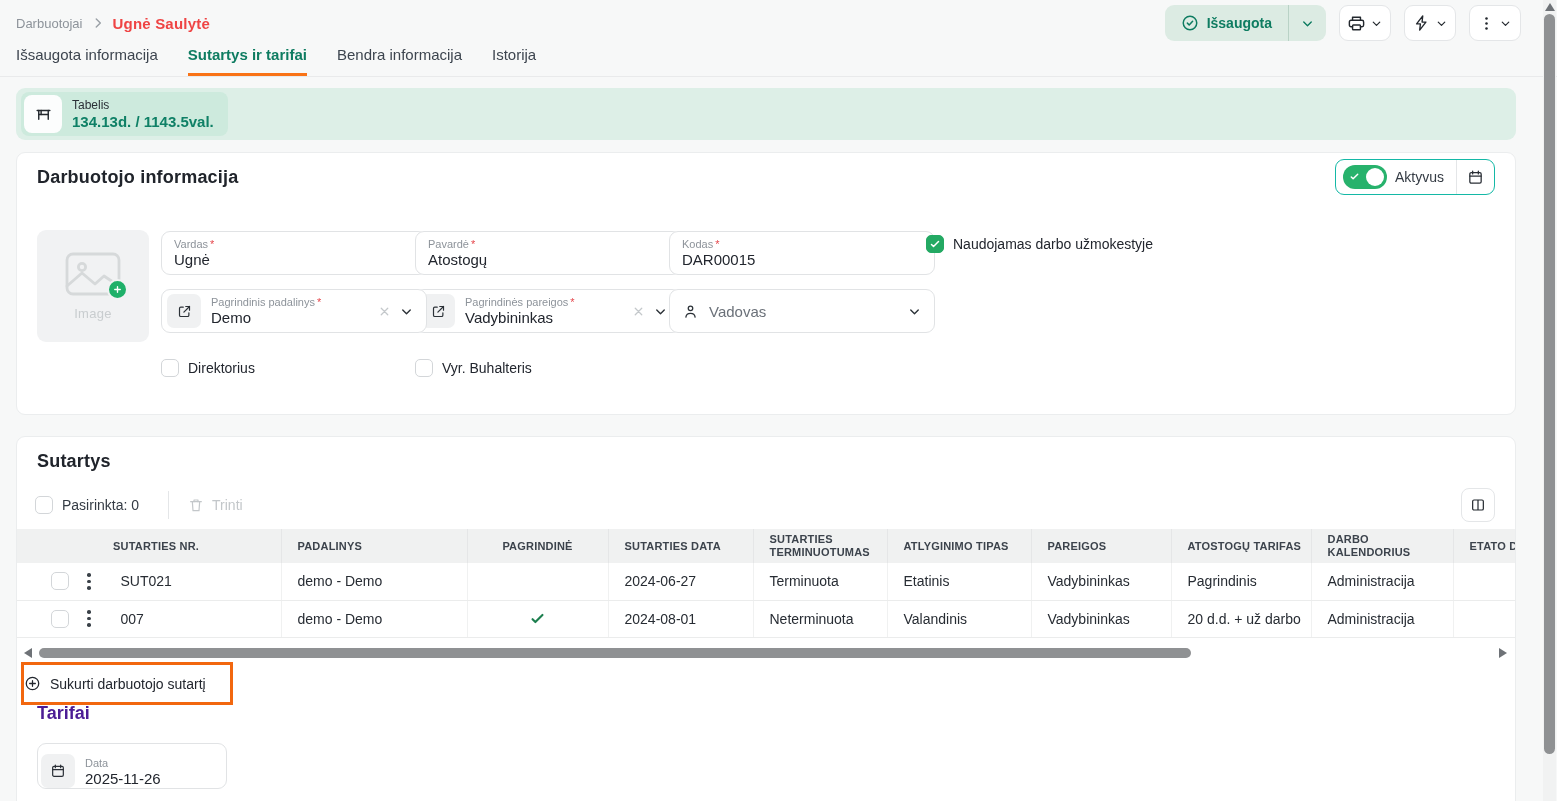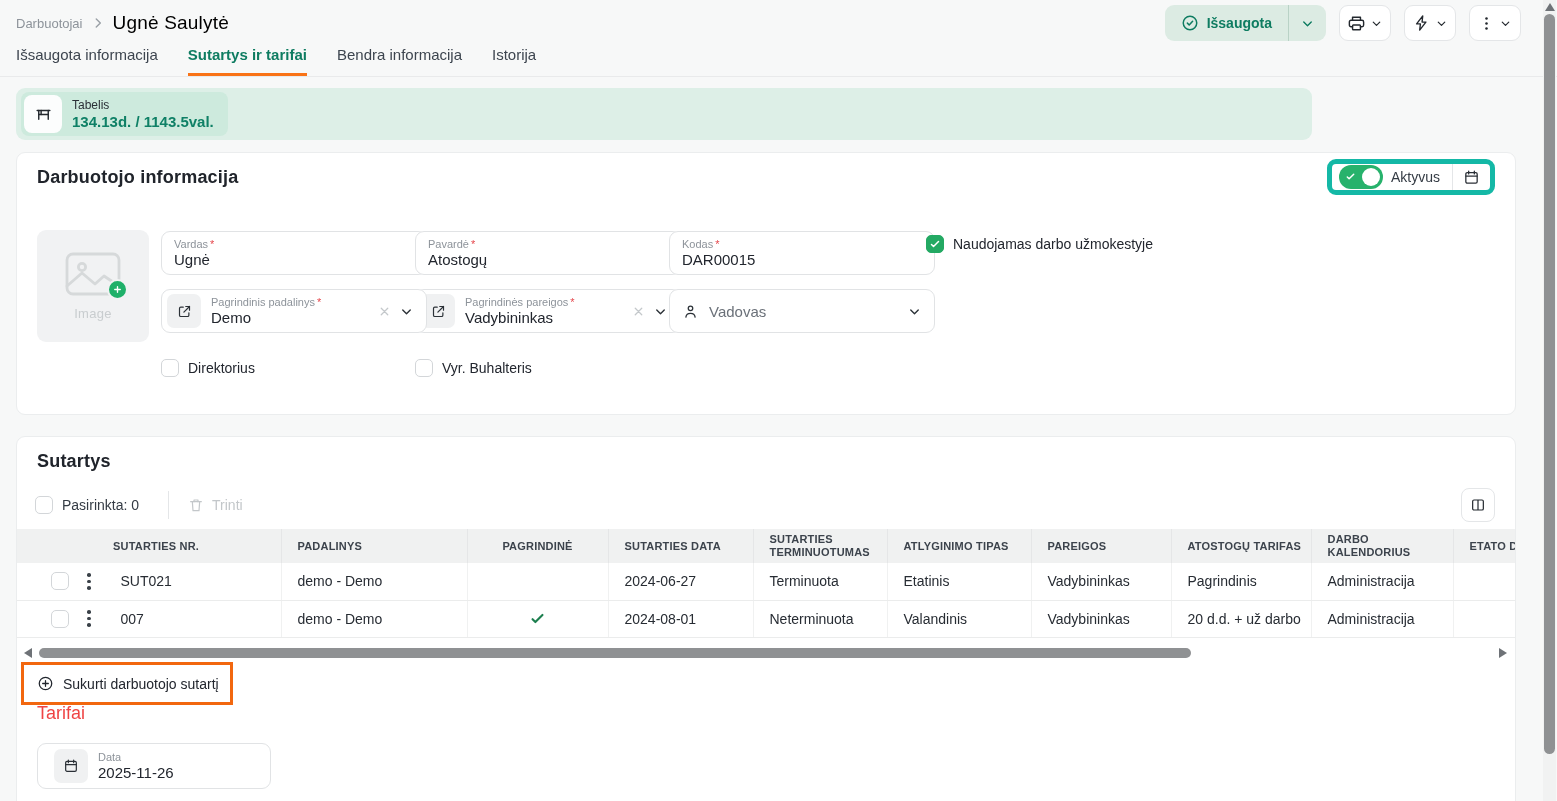--- a/index.html
+++ b/index.html
@@ -5,49 +5,49 @@
   * { margin:0; padding:0; box-sizing:border-box; }
   html,body { width:1557px; height:801px; overflow:hidden; }
   body { font-family:"Liberation Sans", sans-serif; background:#f7f8f8; color:#22262e; position:relative; }
   .page { position:absolute; inset:0; }
 
   
   .topbar { position:absolute; left:16px; top:4px; right:36px; height:38px; display:flex; align-items:center; justify-content:space-between; }
   .crumbs { display:flex; align-items:center; gap:8px; }
   .crumb-parent { font-size:13px; color:#8d939a; }
   .crumb-sep { display:flex; color:#9aa0a6; }
-  .crumb-current { font-size:19px; font-weight:400; color:#000000; letter-spacing:.2px; }
+  .crumb-current { font-size:15px; font-weight:700; color:#ef4444; letter-spacing:.2px; }
   .actions { display:flex; align-items:flex-end; gap:13px; }
   .saved-btn { height:36px; background:#dcebe3; border-radius:9px; display:flex; align-items:center; overflow:hidden; cursor:pointer; }
   .saved-main { display:flex; align-items:center; gap:8px; padding:0 16px; height:100%; }
   .saved-main span { color:#0e7c61; font-size:14px; font-weight:700; }
   .saved-caret { width:38px; height:100%; display:flex; align-items:center; justify-content:center; border-left:1px solid #b9d2c6; color:#0e7c61; }
   .icon-btn { width:52px; height:36px; background:#fff; border:1px solid #e4e6e8; border-radius:9px; display:flex; align-items:center; justify-content:center; gap:4px; cursor:pointer; color:#23282e; }
 
   
   .tabs { position:absolute; left:16px; top:46px; height:30px; display:flex; gap:30px; }
   .tab { font-size:15px; color:#3d454f; padding-bottom:10px; cursor:pointer; white-space:nowrap; }
   .tab.active { color:#0e7c61; font-weight:700; border-bottom:3px solid #f97316; }
   .tabs-rule { position:absolute; left:0; right:0; top:76px; border-top:1px solid #e9eaeb; }
 
   
-  .banner { position:absolute; left:16px; top:88px; width:1296px; height:52px; background:#ddefe7; border-radius:9px; padding:4px 5px; }
+  .banner { position:absolute; left:16px; top:88px; width:1500px; height:52px; background:#ddefe7; border-radius:9px; padding:4px 5px; }
   .banner-chip { display:inline-flex; align-items:center; gap:10px; background:#cdeadd; border-radius:8px; height:44px; padding:3px 14px 3px 3px; cursor:pointer; }
   .banner-iconbox { width:38px; height:38px; background:#fcfdfd; border-radius:8px; display:flex; align-items:center; justify-content:center; color:#23282e; }
   .banner-title { font-size:12px; color:#2a2f36; line-height:15px; }
   .banner-value { font-size:15px; color:#0f8066; font-weight:600; line-height:18px; }
 
   
   .card { position:absolute; left:16px; width:1500px; background:#fff; border:1px solid #ebedee; border-radius:9px; }
   .card1 { top:152px; height:263px; }
   .card2 { top:436px; height:382px; }
   .card-title { position:absolute; left:20px; top:14px; font-size:18px; font-weight:700; color:#20242b; letter-spacing:.2px; }
 
   
-  .active-ctl { position:absolute; right:20px; top:6px; height:36px; border:5px solid #14b8a6; border-radius:9px; display:flex; align-items:center; background:#fff; }
+  .active-ctl { position:absolute; right:20px; top:6px; height:36px; border:1px solid #14b8a6; border-radius:9px; display:flex; align-items:center; background:#fff; }
   .toggle { width:44px; height:24px; background:#27b26c; border-radius:13px; margin:0 8px 0 7px; position:relative; cursor:pointer; }
   .toggle .knob { position:absolute; right:3px; top:3px; width:18px; height:18px; border-radius:50%; background:#fff; }
   .toggle .tick { position:absolute; left:6px; top:6px; color:#fff; }
   .active-label { font-size:14px; color:#343b44; padding-right:12px; }
   .active-cal { width:38px; height:100%; border-left:1px solid #e4e6e8; display:flex; align-items:center; justify-content:center; color:#2a2f36; cursor:pointer; }
 
   
   .img-ph { position:absolute; left:20px; top:77px; width:112px; height:112px; background:#f1f2f3; border-radius:9px; display:flex; flex-direction:column; align-items:center; justify-content:center; gap:10px; cursor:pointer; }
   .img-glyph { position:relative; color:#d6d9da; }
   .plus-badge { position:absolute; right:-7px; bottom:-4px; width:21px; height:21px; border-radius:50%; background:#1fb069; border:2px solid #f1f2f3; display:flex; align-items:center; justify-content:center; color:#fff; }
@@ -96,25 +96,25 @@
 
   
   .hscroll { position:absolute; left:0; top:209px; width:1498px; height:14px; }
   .tri { width:0; height:0; position:absolute; }
   .tri-left { top:2px; left:7px; border-top:5px solid transparent; border-bottom:5px solid transparent; border-right:8px solid #6e7277; cursor:pointer; }
   .tri-right { top:2px; right:8px; border-top:5px solid transparent; border-bottom:5px solid transparent; border-left:8px solid #6e7277; cursor:pointer; }
   .h-thumb { position:absolute; left:22px; top:2px; width:1152px; height:10px; border-radius:5px; background:#8f9193; cursor:pointer; }
 
   
   .hl-box { position:absolute; left:4px; top:225px; width:212px; height:43px; border:3px solid #f2670f; display:flex; align-items:center; }
-  .create-btn { display:flex; align-items:center; gap:9px; padding-left:13px; font-size:14px; color:#22262e; cursor:pointer; background:transparent; border:none; font-family:inherit; }
+  .create-btn { display:flex; align-items:center; gap:9px; font-size:14px; color:#22262e; cursor:pointer; background:transparent; border:none; font-family:inherit; }
   .create-btn .pc { display:flex; color:#22262e; }
 
-  .tarifai-title { position:absolute; left:20px; top:266px; font-size:18px; font-weight:400; color:#ef4444; }
-  .date-field { position:absolute; left:20px; top:306px; width:234px; height:46px; border:1px solid #e1e3e5; border-radius:9px; background:#fff; display:flex; align-items:center; padding:0 12px 0 16px; }
+  .tarifai-title { position:absolute; left:20px; top:266px; font-size:18px; font-weight:700; color:#4c1d95; }
+  .date-field { position:absolute; left:20px; top:306px; width:190px; height:46px; border:1px solid #e1e3e5; border-radius:9px; background:#fff; display:flex; align-items:flex-end; padding:0 12px 0 3px; }
   .date-field .lead-sq { margin-left:0; }
 
   
   .vscroll { position:absolute; right:1px; top:0; width:13px; height:801px; background:#f1f2f2; }
   .tri-up { position:absolute; top:3px; left:2px; border-left:5px solid transparent; border-right:5px solid transparent; border-bottom:8px solid #6e7277; cursor:pointer; }
   .v-thumb { position:absolute; top:14px; left:1px; width:11px; height:740px; border-radius:6px; background:#8f9193; cursor:pointer; }
 
   svg { display:block; }
 </style>
 </head>

